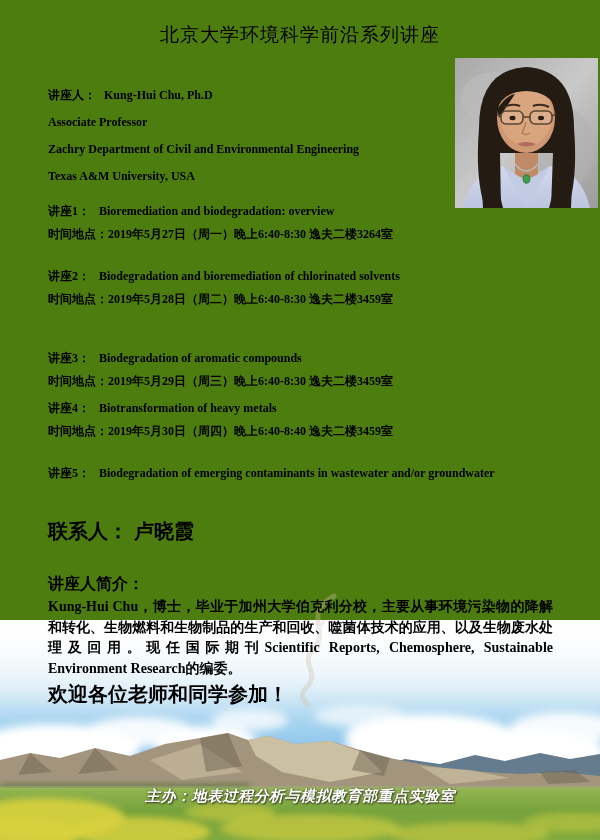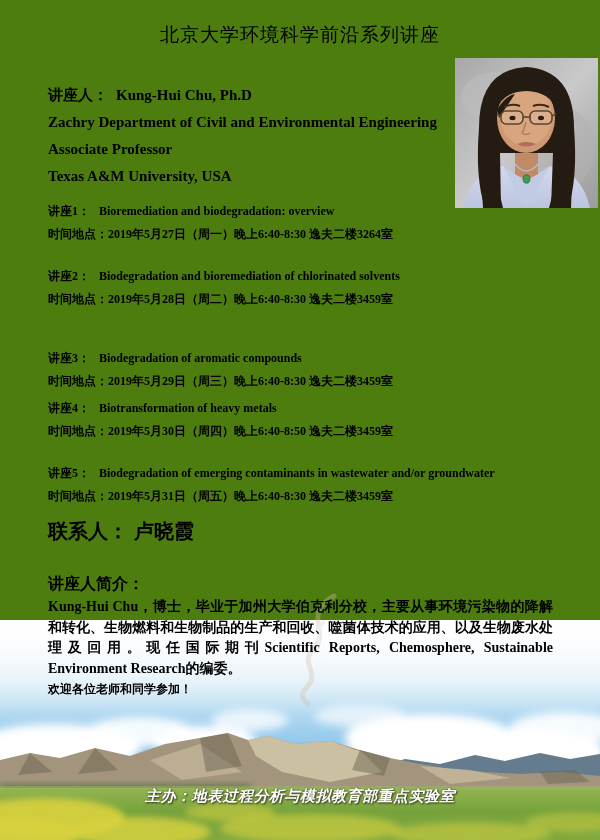--- a/index.html
+++ b/index.html
@@ -11,41 +11,41 @@
   }
   
   .poster-title{
     position:absolute;top:22px;left:0;width:100%;
     text-align:center;
     font-family:"DejaVu Sans","Liberation Sans",sans-serif;
     font-size:19px;font-weight:500;letter-spacing:1px;
   }
   
   .speaker{position:absolute;left:48px;top:82px;width:400px;
-    font-weight:bold;font-size:15px;line-height:27px;}
+    font-weight:bold;font-size:12px;line-height:27px;}
   .speaker .lbl{margin-right:8px;}
   
   .photo{position:absolute;left:455px;top:58px;width:143px;height:150px;}
   .photo svg{display:block;}
   
   .lec{position:absolute;left:48px;width:508px;
     font-weight:bold;font-size:12px;line-height:23px;}
   .l1{top:200px}.l2{top:265px}.l3{top:347px}.l4{top:397px}.l5{top:462px}
   .lec .ttl{margin-left:9px;}
   
   .contact{position:absolute;left:48px;top:518px;font-weight:bold;font-size:20px;}
   .contact .lbl{margin-right:6px;}
   .bio-heading{position:absolute;left:48px;top:574px;font-weight:bold;font-size:16px;text-align:center;}
   .bio-text{
     position:absolute;left:48px;top:597px;width:505px;z-index:2;
     font-weight:bold;font-size:14px;line-height:20.5px;
     text-align:justify;
   }
   .welcome{position:absolute;left:48px;top:681px;z-index:2;
-    font-weight:bold;font-size:12px;}
+    font-weight:bold;font-size:20px;}
   
   .landscape{position:absolute;left:0;top:620px;width:600px;height:220px;z-index:0;}
   .watermark{position:absolute;left:272px;top:592px;width:80px;height:115px;z-index:1;opacity:.35;}
   .org{
     position:absolute;left:0;width:100%;text-align:center;z-index:3;
     font-weight:bold;font-style:italic;font-size:15px;letter-spacing:0.5px;
     color:#ffffff;
     text-shadow:0 0 2px rgba(70,70,40,.95), 1px 1px 2px rgba(0,0,0,.65);
   }
   .org1{top:787px;}
@@ -53,22 +53,22 @@
 </style>
 </head>
 <body>
 
 <div class="page">
 
   <div class="poster-title">北京大学环境科学前沿系列讲座</div>
 
   <div class="speaker">
     <div><span class="lbl">讲座人：</span><span>Kung-Hui Chu, Ph.D</span></div>
+    <div>Associate Professor</div>
     <div>Zachry Department of Civil and Environmental Engineering</div>
-    <div>Associate Professor</div>
     <div>Texas A&amp;M University, USA</div>
   </div>
 
   <div class="photo">
     <svg width="143" height="150" viewBox="0 0 143 150" xmlns="http://www.w3.org/2000/svg">
       <defs>
         <linearGradient id="bgG" x1="0" y1="0" x2="1" y2="1">
           <stop offset="0" stop-color="#a8a8a8"></stop>
             <stop offset=".5" stop-color="#c9c9c9"></stop>
             <stop offset="1" stop-color="#9b9b9b"></stop>
@@ -124,25 +124,24 @@
   <div class="lec l2">
     <div><span class="lbl">讲座2：</span><span class="ttl">Biodegradation and bioremediation of chlorinated solvents</span></div>
     <div><span>时间地点：</span><span>2019年5月28日（周二）晚上6:40-8:30 逸夫二楼3459室</span></div>
   </div>
   <div class="lec l3">
     <div><span class="lbl">讲座3：</span><span class="ttl">Biodegradation of aromatic compounds</span></div>
     <div><span>时间地点：</span><span>2019年5月29日（周三）晚上6:40-8:30 逸夫二楼3459室</span></div>
   </div>
   <div class="lec l4">
     <div><span class="lbl">讲座4：</span><span class="ttl">Biotransformation of heavy metals</span></div>
-    <div><span>时间地点：</span><span>2019年5月30日（周四）晚上6:40-8:50 逸夫二楼3459室</span></div>
+    <div><span>时间地点：</span><span>2019年5月30日（周四）晚上6:40-8:40 逸夫二楼3459室</span></div>
   </div>
   <div class="lec l5">
     <div><span class="lbl">讲座5：</span><span class="ttl">Biodegradation of emerging contaminants in wastewater and/or groundwater</span></div>
-    <div><span>时间地点：</span><span>2019年5月31日（周五）晚上6:40-8:30 逸夫二楼3459室</span></div>
   </div>
 
   <div class="contact">
     <span class="lbl">联系人：</span><span>卢晓霞</span>
   </div>
 
   <div class="bio-heading">讲座人简介：</div>
   <div class="bio-text">Kung-Hui Chu，博士，毕业于加州大学伯克利分校，主要从事环境污染物的降解和转化、生物燃料和生物制品的生产和回收、噬菌体技术的应用、以及生物废水处理及回用。现任国际期刊Scientific Reports, Chemosphere, Sustainable Environment Research的编委。</div>
 
   <div class="welcome">欢迎各位老师和同学参加！</div>

